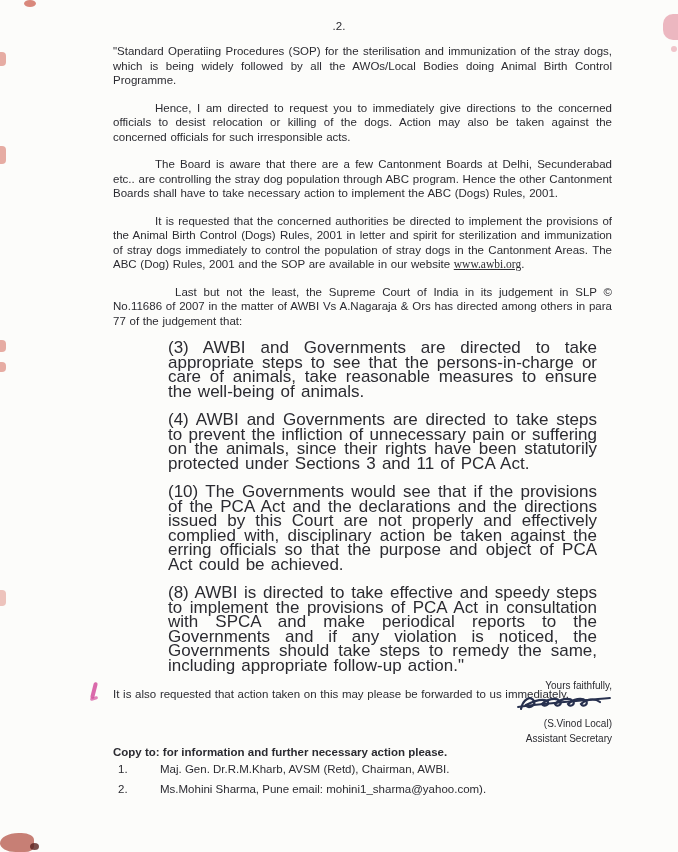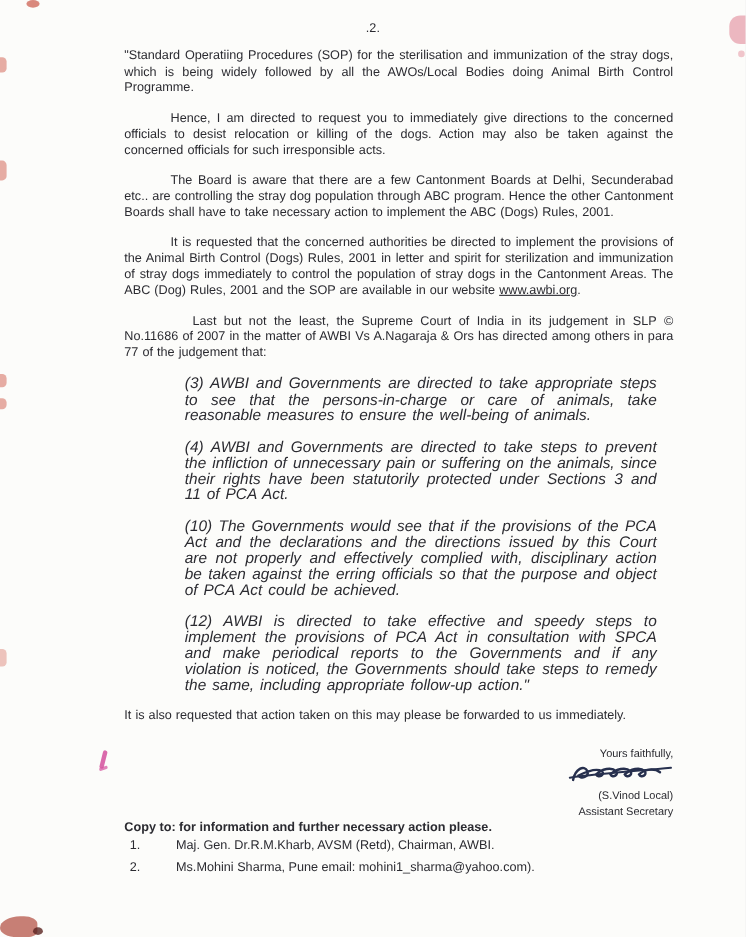--- a/index.html
+++ b/index.html
@@ -19,28 +19,27 @@
   .content {
     position:absolute; left:113px; top:44px; width:499px;
     font-size:11.5px; line-height:14.5px; text-align:justify;
     word-spacing:0.5px;
   }
   .para { margin:0 0 13px 0; }
   .indent { text-indent:42px; }
   .indent-lg { text-indent:62px; }
   .quote {
     margin:0 15px 14px 55px;
-    font-style:italic;
-    font-size:14px;
+    font-size:17px;
     line-height:14.5px;
     word-spacing:1.5px;
     text-align:justify;
   }
   .final { margin-top:2px; }
-  .link { color:#2b2b31; text-decoration:underline; cursor:pointer; }
+  .link { color:#2b2b31; text-decoration:underline; cursor:pointer;font-family:Liberation Serif, serif; }
   .closing {
     position:absolute; right:66px; top:678px;
     text-align:right; font-size:10px; line-height:15px;
     color:#2b2b31;
   }
   .signature { display:block; margin:-3px 0 -2px auto; }
   .copyto {
     position:absolute; left:113px; top:746px;
     font-size:11.5px; color:#2b2b31;font-weight:bold;
   }
@@ -87,21 +86,21 @@
 
   <div class="content">
     <p class="para">"Standard Operatiing Procedures (SOP) for the sterilisation and immunization of the stray dogs, which is being widely followed by all the AWOs/Local Bodies doing Animal Birth Control Programme.</p>
     <p class="para indent">Hence, I am directed to request you to immediately give directions to the concerned officials to desist relocation or killing of the dogs. Action may also be taken against the concerned officials for such irresponsible acts.</p>
     <p class="para indent">The Board is aware that there are a few Cantonment Boards at Delhi, Secunderabad etc.. are controlling the stray dog population through ABC program. Hence the other Cantonment Boards shall have to take necessary action to implement the ABC (Dogs) Rules, 2001.</p>
     <p class="para indent"><span>It is requested that the concerned authorities be directed to implement the provisions of the Animal Birth Control (Dogs) Rules, 2001 in letter and spirit for sterilization and immunization of stray dogs immediately to control the population of stray dogs in the Cantonment Areas. The ABC (Dog) Rules, 2001 and the SOP are available in our website </span><a class="link" href="#">www.awbi.org</a><span>.</span></p>
     <p class="para indent-lg">Last but not the least, the Supreme Court of India in its judgement in SLP © No.11686 of 2007 in the matter of AWBI Vs A.Nagaraja &amp; Ors has directed among others in para 77 of the judgement that:</p>
     <p class="quote">(3) AWBI and Governments are directed to take appropriate steps to see that the persons-in-charge or care of animals, take reasonable measures to ensure the well-being of animals.</p>
     <p class="quote">(4) AWBI and Governments are directed to take steps to prevent the infliction of unnecessary pain or suffering on the animals, since their rights have been statutorily protected under Sections 3 and 11 of PCA Act.</p>
     <p class="quote">(10) The Governments would see that if the provisions of the PCA Act and the declarations and the directions issued by this Court are not properly and effectively complied with, disciplinary action be taken against the erring officials so that the purpose and object of PCA Act could be achieved.</p>
-    <p class="quote">(12) AWBI is directed to take effective and speedy steps to implement the provisions of PCA Act in consultation with SPCA and make periodical reports to the Governments and if any violation is noticed, the Governments should take steps to remedy the same, including appropriate follow-up action."</p>
+    <p class="quote">(8) AWBI is directed to take effective and speedy steps to implement the provisions of PCA Act in consultation with SPCA and make periodical reports to the Governments and if any violation is noticed, the Governments should take steps to remedy the same, including appropriate follow-up action."</p>
     <p class="para final">It is also requested that action taken on this may please be forwarded to us immediately.</p>
   </div>
 
   <div class="closing">
     <div>Yours faithfully,</div>
     <svg class="signature" width="96" height="28" viewBox="0 0 96 28">
       <path d="M5 19 C 7 9, 15 5, 18 11 C 20 16, 12 19, 10 15 C 16 12, 26 8, 31 11 C 35 14, 28 18, 26 14 C 31 9, 40 7, 44 11 C 47 14, 41 18, 39 14 C 44 9, 53 7, 57 11 C 60 14, 54 18, 52 14 C 57 9, 66 7, 70 11 C 73 14, 67 18, 65 14 C 70 9, 79 8, 84 12" fill="none" stroke="#27304e" stroke-width="2.2" stroke-linecap="round"></path>
       <path d="M2 17 C 30 13, 62 11, 94 8" fill="none" stroke="#27304e" stroke-width="1.8" stroke-linecap="round"></path>
     </svg>
     <div>(S.Vinod Local)</div>

